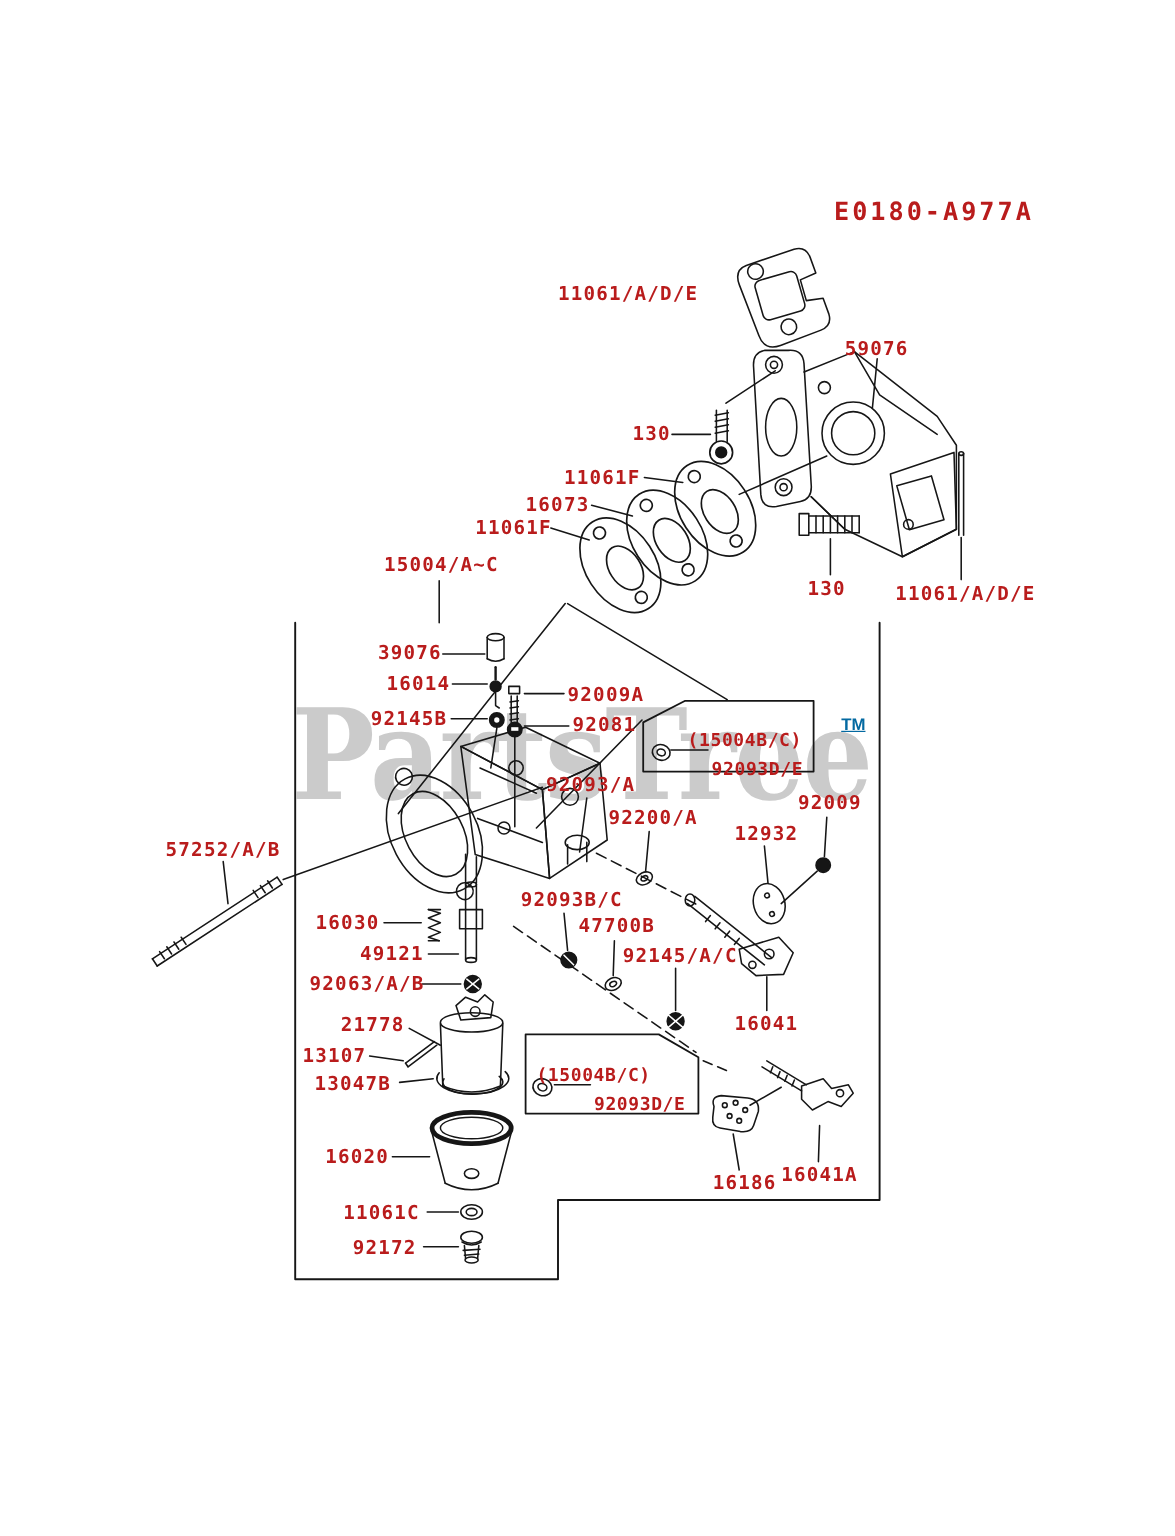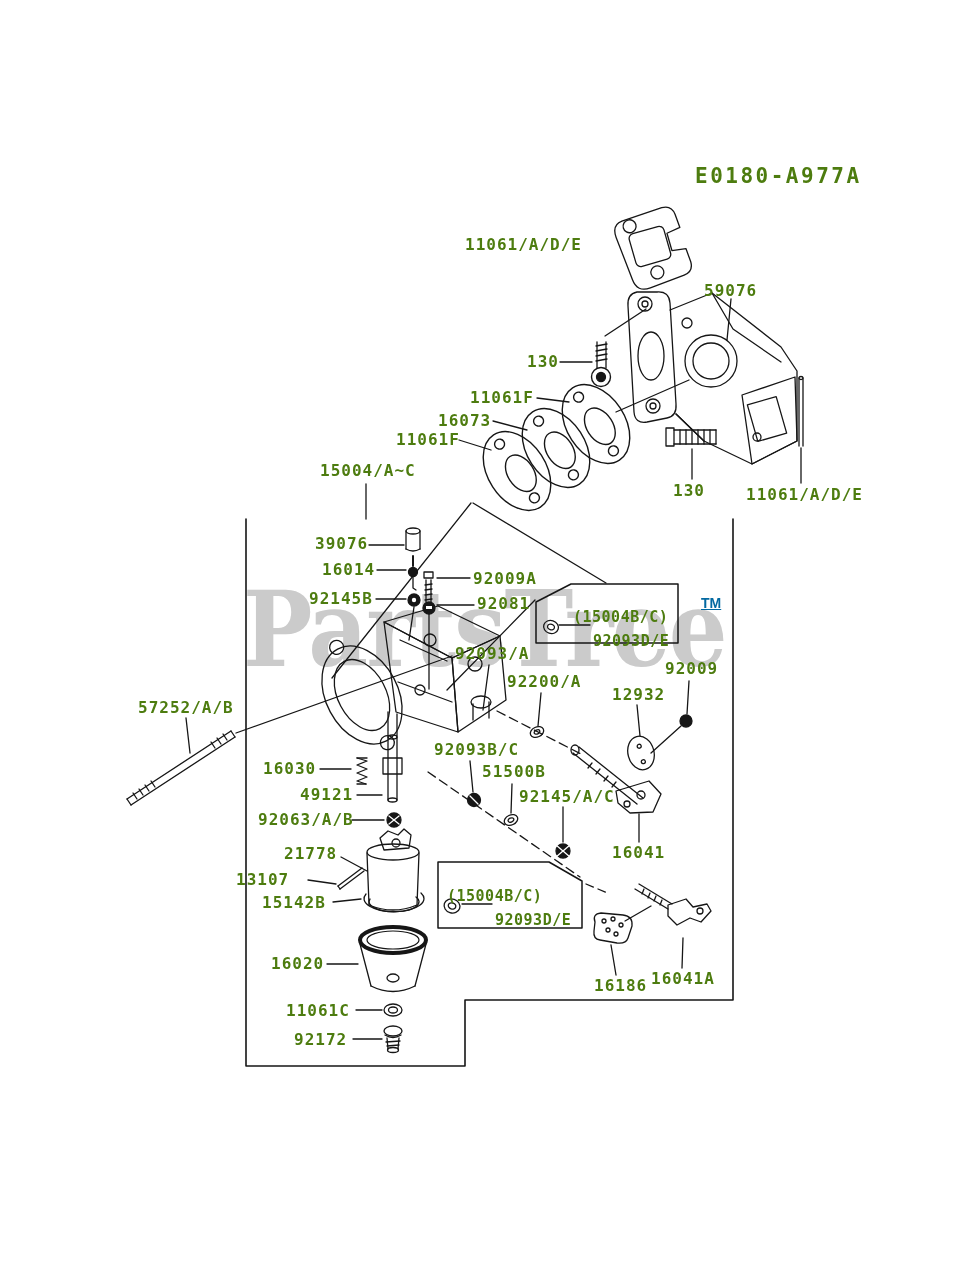--- a/index.html
+++ b/index.html
@@ -1,19 +1,19 @@
 <!DOCTYPE html>
 <html><head>
 <meta charset="utf-8">
 <style>
   html,body{margin:0;padding:0;background:#fff;}
   #stage{position:relative;width:979px;height:1280px;background:#ffffff;overflow:hidden;
          font-family:"DejaVu Sans Mono",monospace;}
   .lbl{position:absolute;font:bold 16px "DejaVu Sans Mono",monospace;letter-spacing:1px;
-       color:#4d7c0f;white-space:nowrap;line-height:1;}
+       color:#b91c1c;white-space:nowrap;line-height:1;}
   .lbl.sm{font-size:15px;letter-spacing:.5px;margin-top:18px;}
   #header-code{font-size:21px;letter-spacing:2.5px;}
   #watermark{position:absolute;left:243px;top:572px;
              font:bold 105px "DejaVu Serif",serif;color:#cbcbcb;
              letter-spacing:-2px;transform:scaleX(.88);transform-origin:left top;
              line-height:1.1;user-select:none;}
   #watermark-tm{position:absolute;left:701px;top:595px;
                 font:bold 14px "Liberation Sans",sans-serif;color:#0369a1;text-decoration:underline;}
   svg{position:absolute;left:0;top:0;}
   svg *{vector-effect:non-scaling-stroke;}
@@ -371,26 +371,26 @@
   <div class="lbl sm" style="left:593px;top:616px">92093D/E</div>
   <div class="lbl" style="left:455px;top:646px">92093/A</div>
   <div class="lbl" style="left:507px;top:674px">92200/A</div>
   <div class="lbl" style="left:665px;top:661px">92009</div>
   <div class="lbl" style="left:612px;top:687px">12932</div>
   <div class="lbl" style="left:138px;top:700px">57252/A/B</div>
   <div class="lbl" style="left:263px;top:761px">16030</div>
   <div class="lbl" style="left:300px;top:787px">49121</div>
   <div class="lbl" style="left:258px;top:812px">92063/A/B</div>
   <div class="lbl" style="left:434px;top:742px">92093B/C</div>
-  <div class="lbl" style="left:482px;top:764px">51500B</div>
+  <div class="lbl" style="left:482px;top:764px">47700B</div>
   <div class="lbl" style="left:519px;top:789px">92145/A/C</div>
   <div class="lbl" style="left:612px;top:845px">16041</div>
   <div class="lbl" style="left:284px;top:846px">21778</div>
-  <div class="lbl" style="left:236px;top:872px">13107</div>
-  <div class="lbl" style="left:262px;top:895px">15142B</div>
+  <div class="lbl" style="left:252px;top:872px">13107</div>
+  <div class="lbl" style="left:262px;top:895px">13047B</div>
   <div class="lbl sm" style="left:447px;top:871px">(15004B/C)</div>
   <div class="lbl sm" style="left:495px;top:895px">92093D/E</div>
   <div class="lbl" style="left:271px;top:956px">16020</div>
   <div class="lbl" style="left:286px;top:1003px">11061C</div>
   <div class="lbl" style="left:294px;top:1032px">92172</div>
   <div class="lbl" style="left:594px;top:978px">16186</div>
   <div class="lbl" style="left:651px;top:971px">16041A</div>
 
 </div>
 

